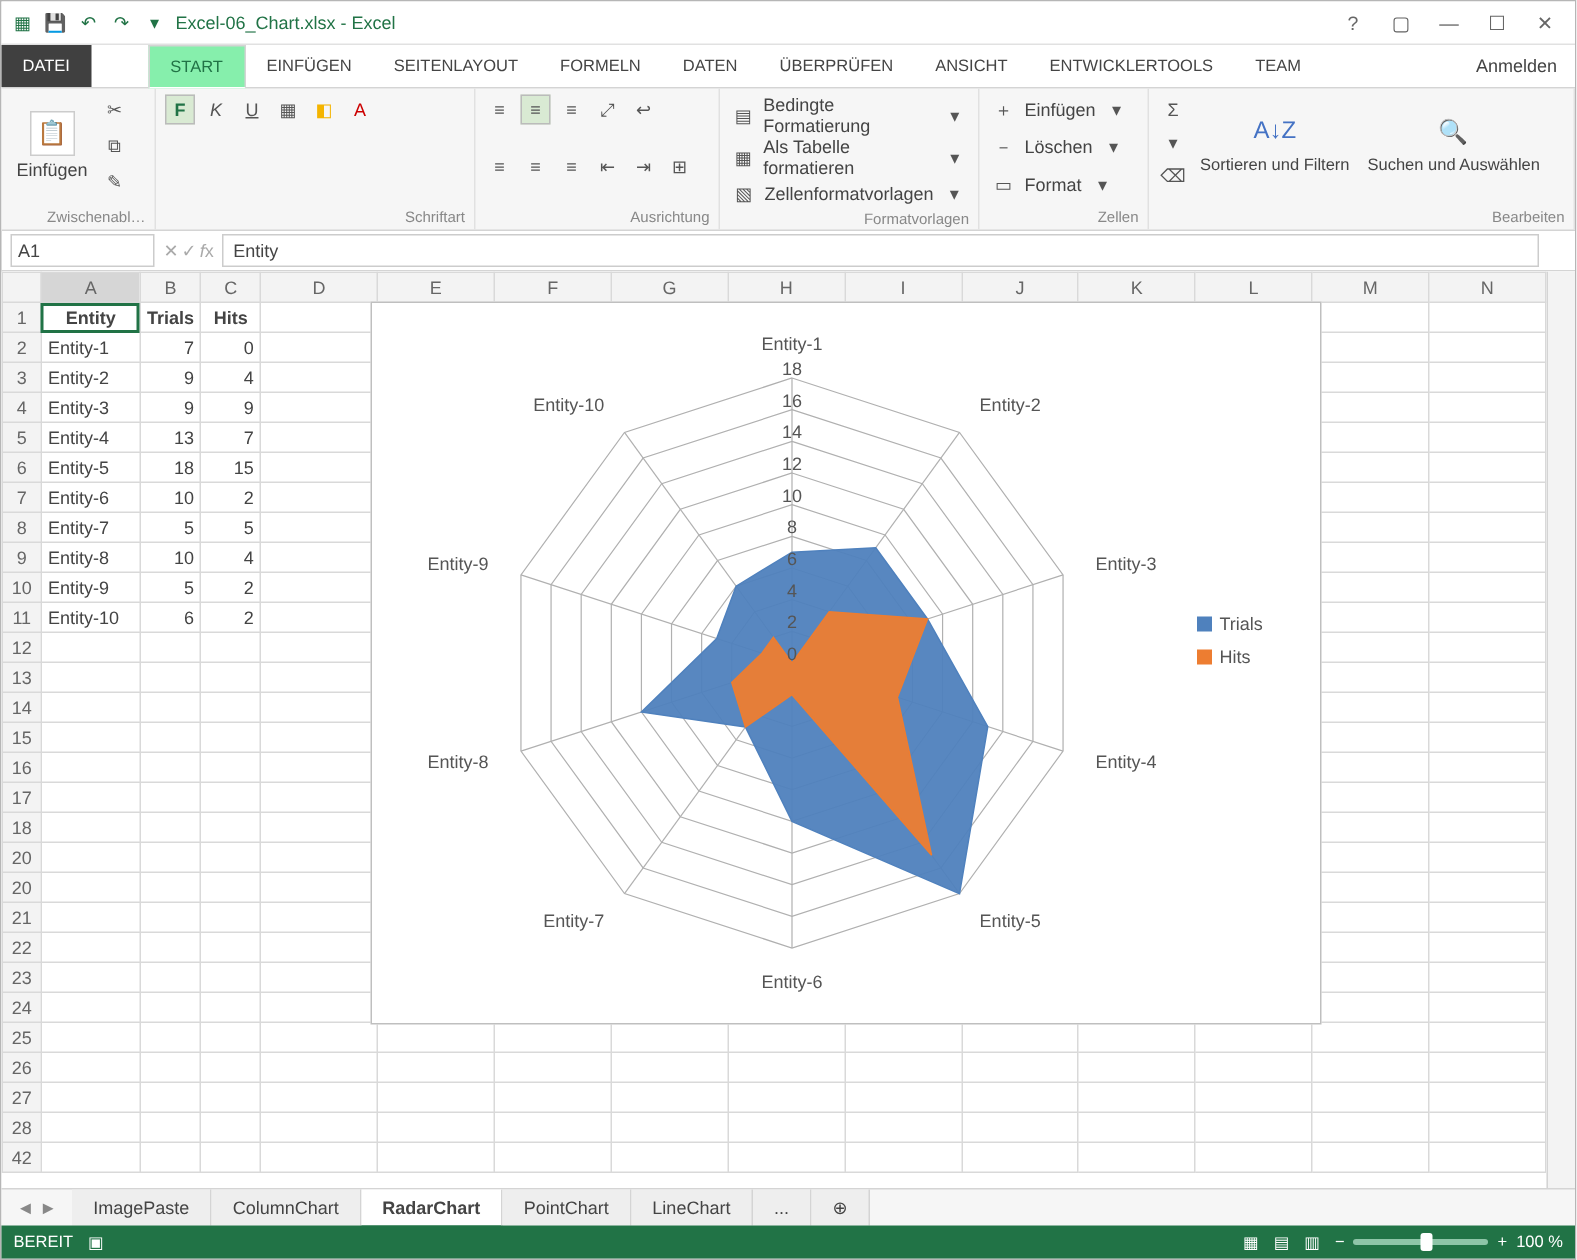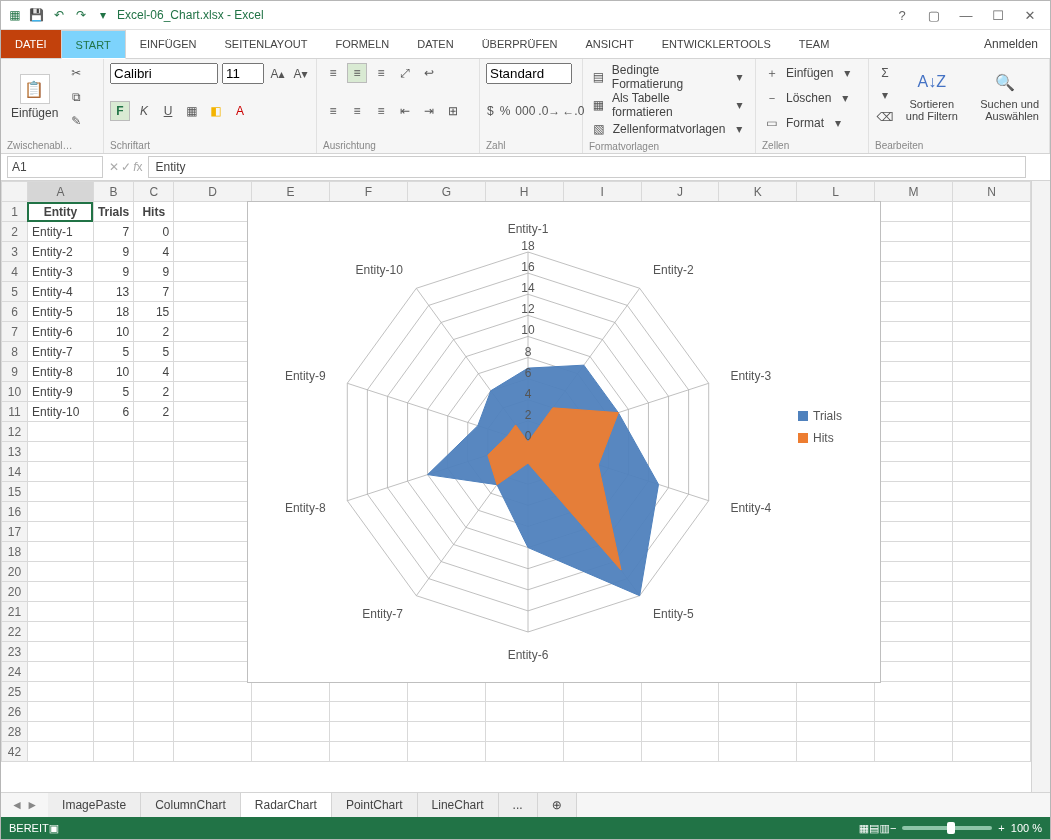--- a/index.html
+++ b/index.html
@@ -7,27 +7,27 @@
 
 .titlebar{height:28px;background:#fff;display:flex;align-items:center;border-bottom:1px solid #e1e1e1;}
 .qat{display:flex;align-items:center;gap:6px;padding:0 6px;}
 .qat .ic{width:16px;height:16px;display:flex;align-items:center;justify-content:center;font-size:12px;color:#217346;}
 .title{flex:1;text-align:left;color:#217346;font-size:12px;}
 .winctrl{display:flex;gap:4px;padding-right:6px;}
 .winctrl .wc{width:28px;height:20px;display:flex;align-items:center;justify-content:center;color:#666;font-size:13px;}
 
 .tabs{height:28px;display:flex;align-items:stretch;background:#fff;border-bottom:1px solid #d4d4d4;padding-left:0;position:relative;}
 .tabs .tab{padding:0 14px;display:flex;align-items:center;color:#444;text-transform:uppercase;font-size:11px;cursor:default;}
-.tabs .tab.file{background:#c2410c;color:#fff;}
-.tabs .tab.active{border:1px solid #d4d4d4;border-bottom:1px solid #fff;color:#217346;margin-bottom:-1px;background:#7dd3fc;}
+.tabs .tab.file{background:#404040;color:#fff;}
+.tabs .tab.active{border:1px solid #d4d4d4;border-bottom:1px solid #fff;color:#217346;margin-bottom:-1px;background:#86efac;margin-left:38px;}
 .tabs .sign{margin-left:auto;padding:0 12px;display:flex;align-items:center;color:#444;font-size:12px;}
 
 .ribbon{height:94px;background:#f6f6f6;display:flex;border-bottom:1px solid #d4d4d4;}
 .group{border-right:1px solid #e1e1e1;padding:4px 6px 2px 6px;display:flex;flex-direction:column;justify-content:space-between;}
-.group .glabel{font-size:10px;color:#888;text-align:left;padding-top:2px;}
+.group .glabel{font-size:10px;color:#888;text-align:right;padding-top:2px;}
 .row{display:flex;align-items:center;gap:4px;}
 .big{display:flex;flex-direction:column;align-items:center;gap:2px;padding:2px 4px;}
 .big .bic{width:28px;height:28px;background:#fff;border:1px solid #ccc;display:flex;align-items:center;justify-content:center;font-size:16px;color:#217346;}
 .mini{width:18px;height:18px;display:flex;align-items:center;justify-content:center;border:1px solid transparent;font-size:12px;color:#555;}
 .mini.boxed{border:1px solid #bbb;background:#fff;}
 .font-name{width:100px;}
 .font-size{width:34px;}
 
 .fbar{height:26px;border-bottom:1px solid #d4d4d4;display:flex;align-items:center;}
 .namebox{width:86px;border:1px solid #ccc;margin:2px 2px 2px 6px;height:20px;padding:0 4px;display:flex;align-items:center;background:#fff;}
@@ -48,24 +48,24 @@
 .colA{width:66px;}.colB{width:40px;}.colC{width:40px;}.colW{width:78px;}
 
 .chart{position:absolute;left:246px;top:20px;width:632px;height:480px;background:#fff;border:1px solid #bfbfbf;}
 .chart svg{width:100%;height:100%;}
 .chart .lglabel{font-size:12px;fill:#555;}
 .chart .axlabel{font-size:12px;fill:#555;}
 
 .sheettabs{height:24px;border-top:1px solid #d4d4d4;display:flex;align-items:center;background:#f6f6f6;font-size:12px;}
 .sheettabs .nav{padding:0 10px;color:#888;}
 .sheettabs .st{padding:0 14px;height:100%;display:flex;align-items:center;border-right:1px solid #d4d4d4;background:#eee;}
-.sheettabs .st.active{background:#fff;border-bottom:2px solid #217346;font-weight:normal;}
+.sheettabs .st.active{background:#fff;border-bottom:2px solid #217346;font-weight:bold;}
 .sheettabs .scroll{flex:1;}
 
-.status{height:22px;background:#217346;color:#fff;display:flex;align-items:center;font-size:11px;padding:0 8px;}
+.status{height:22px;background:#217346;color:#fff;display:flex;align-items:center;font-size:11px;padding:0 8px;gap:10px;}
 .status .sp{flex:1;}
 .status .zoom{display:flex;align-items:center;gap:6px;}
 .status .slider{width:90px;height:4px;background:#8ec5a8;position:relative;border-radius:2px;}
 .status .slider .thumb{position:absolute;left:45px;top:-4px;width:8px;height:12px;background:#fff;border-radius:2px;}
 .vborder{width:18px;background:#f3f3f3;border-left:1px solid #d4d4d4;}
 </style>
 </head>
 <body>
 
 <div class="window">
@@ -113,26 +113,20 @@
           <span class="mini">✂</span>
           <span class="mini">⧉</span>
           <span class="mini">✎</span>
         </div>
       </div>
       <div class="glabel">Zwischenabl…</div>
     </div>
 
     <div class="group" style="width:200px;">
       <div class="row">
-        <input class="thin font-name" value="Calibri" style="">
-        <input class="thin font-size" value="11" style="">
-        <span class="mini">A▴</span>
-        <span class="mini">A▾</span>
-      </div>
-      <div class="row">
         <span class="mini boxed" style="color:#217346;background:#d9ead3;font-weight:bold">F</span>
         <span class="mini" style="font-style:italic">K</span>
         <span class="mini" style="text-decoration:underline">U</span>
         <span class="mini">▦</span>
         <span class="mini" style="color:#f4b400">◧</span>
         <span class="mini" style="color:#cc0000">A</span>
       </div>
       <div class="glabel">Schriftart</div>
     </div>
 
@@ -148,33 +142,20 @@
         <span class="mini">≡</span>
         <span class="mini">≡</span>
         <span class="mini">≡</span>
         <span class="mini">⇤</span>
         <span class="mini">⇥</span>
         <span class="mini">⊞</span>
       </div>
       <div class="glabel">Ausrichtung</div>
     </div>
 
-    <div class="group" style="width:90px;">
-      <div class="row">
-          <input class="thin" style="width: 78px;" value="Standard">
-        </div>
-      <div class="row">
-        <span class="mini">$</span>
-        <span class="mini">%</span>
-        <span class="mini">000</span>
-        <span class="mini">.0→</span>
-        <span class="mini">←.0</span>
-      </div>
-      <div class="glabel">Zahl</div>
-    </div>
 
     <div class="group" style="width:160px;">
       <div class="row">
           <span class="mini">▤</span>
           <span>Bedingte Formatierung</span>
           <span class="mini">▾</span>
         </div>
       <div class="row">
           <span class="mini">▦</span>
           <span>Als Tabelle formatieren</span>
@@ -678,20 +659,37 @@
               <td></td>
               <td></td>
               <td></td>
               <td></td>
               <td></td>
               <td></td>
               <td></td>
             </tr>
             <tr>
               <th class="rowh">26</th>
+              <td></td>
+              <td></td>
+              <td></td>
+              <td></td>
+              <td></td>
+              <td></td>
+              <td></td>
+              <td></td>
+              <td></td>
+              <td></td>
+              <td></td>
+              <td></td>
+              <td></td>
+              <td></td>
+            </tr>
+            <tr>
+              <th class="rowh">27</th>
               <td></td>
               <td></td>
               <td></td>
               <td></td>
               <td></td>
               <td></td>
               <td></td>
               <td></td>
               <td></td>
               <td></td>

